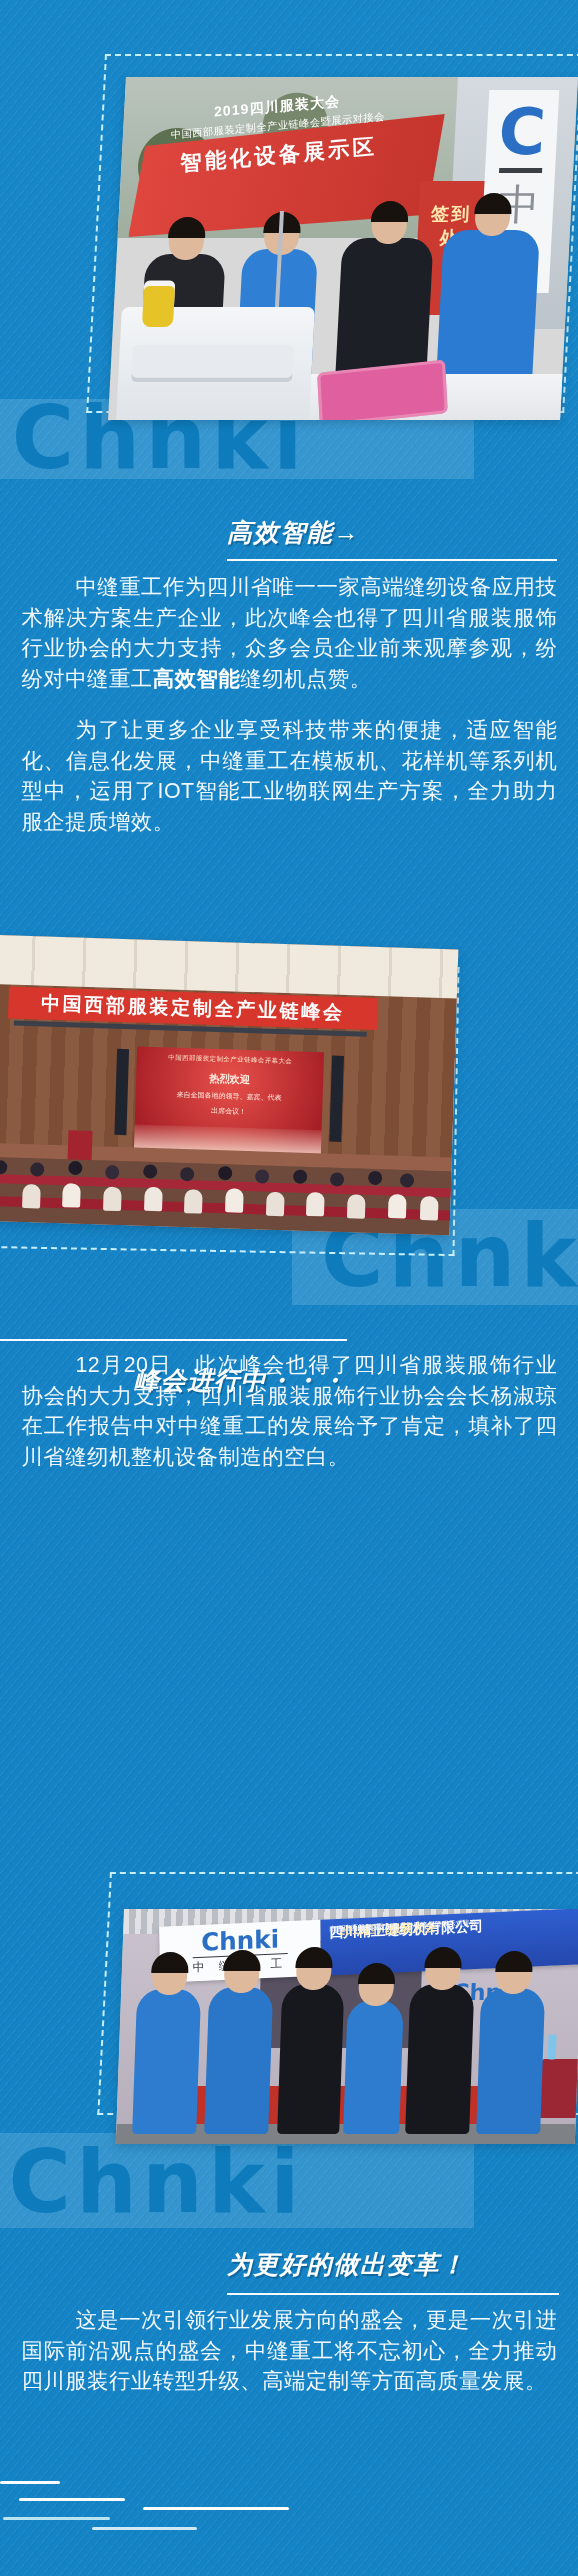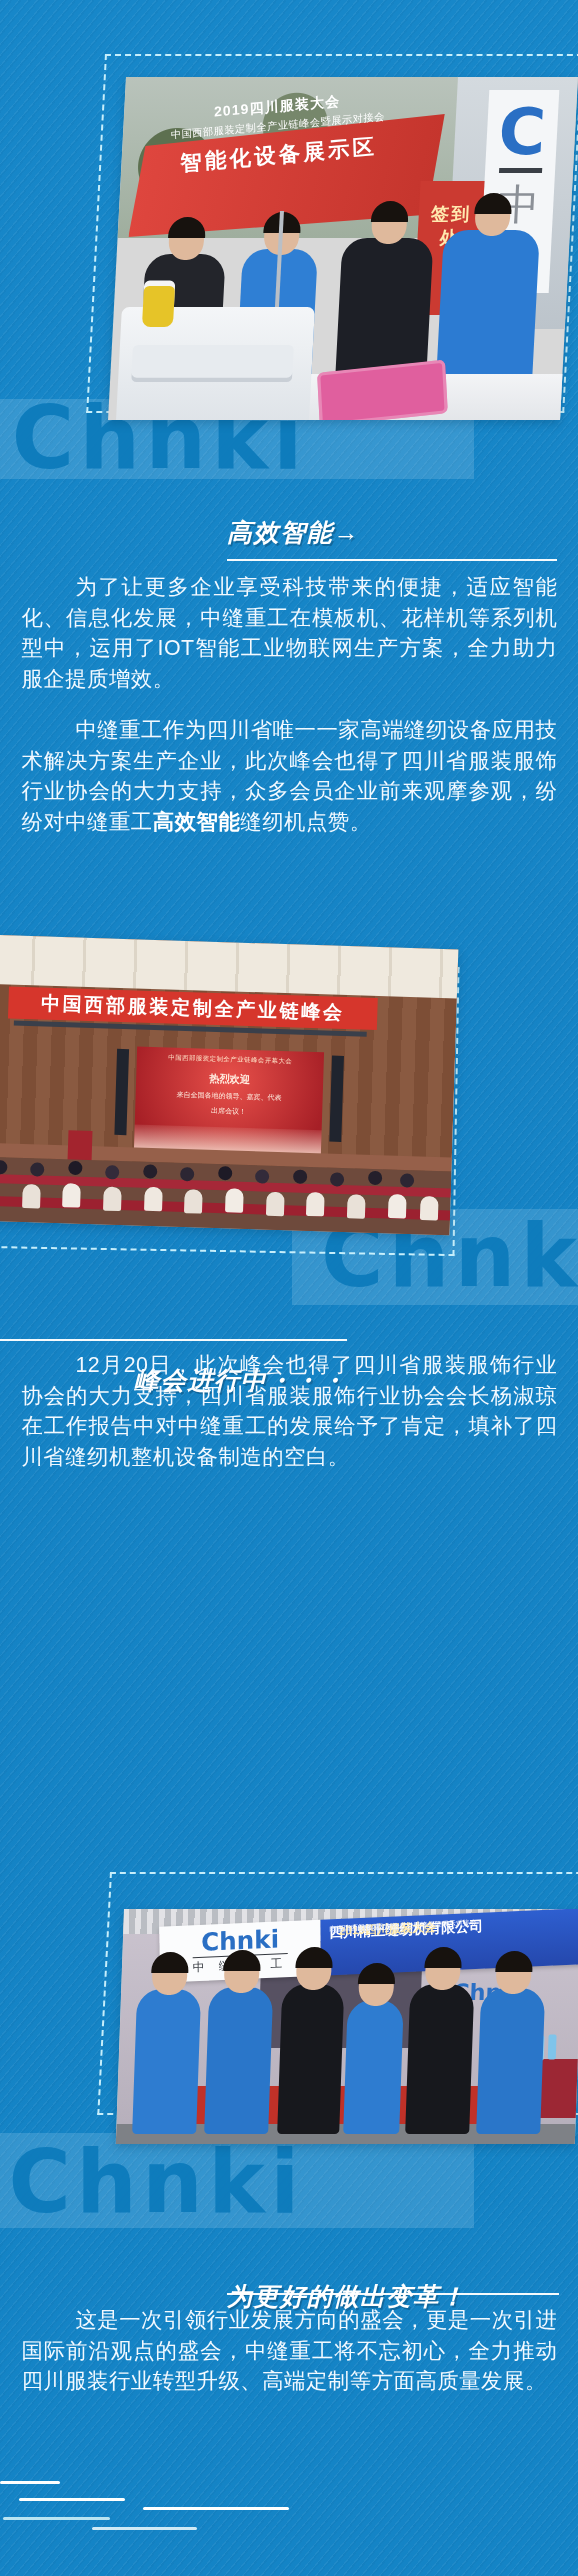--- a/index.html
+++ b/index.html
@@ -189,22 +189,22 @@
   <div class="p1-fabric"></div>
   <div class="p1-machine-body"></div>
   <div class="p1-machine-arm"></div>
   <div class="p1-spool"></div>
 </div>
 
 <div class="sec-title" style="left:227px;top:516px;">高效智能→</div>
 <div class="sec-line" style="left:227px;top:559px;width:330px;"></div>
 
 <div class="body-text" style="top:572px;">
+  <p><span>中缝重工作为四川省唯一一家高端缝纫设备应用技术解决方案生产企业，此次峰会也得了四川省服装服饰行业协会的大力支持，众多会员企业前来观摩参观，纷纷对中缝重工</span><b>高效智能</b><span>缝纫机点赞。</span></p>
   <p><span>为了让更多企业享受科技带来的便捷，适应智能化、信息化发展，中缝重工在模板机、花样机等系列机型中，运用了IOT智能工业物联网生产方案，全力助力服企提质增效。</span></p>
-  <p><span>中缝重工作为四川省唯一一家高端缝纫设备应用技术解决方案生产企业，此次峰会也得了四川省服装服饰行业协会的大力支持，众多会员企业前来观摩参观，纷纷对中缝重工</span><b>高效智能</b><span>缝纫机点赞。</span></p>
 </div>
 
 <div class="wm-band" style="left:292px;top:1209px;width:286px;height:96px;"></div>
 <div class="wm-text" style="left:321px;top:1213px;">Chnki</div>
 
 <div class="dash" style="left:-16px;top:963px;width:469px;height:285px;transform:rotate(1deg);"></div>
 
 <div id="photo2" class="photo">
   <div class="p2-wall"></div>
   <div class="p2-ceiling"></div>
@@ -266,21 +266,21 @@
   <div class="p3-table"></div>
   <div class="p3-tube"></div>
   <div class="person p3-p1"></div>
   <div class="person p3-p2"></div>
   <div class="person p3-p3"></div>
   <div class="person p3-p4"></div>
   <div class="person p3-p5"></div>
   <div class="person p3-p6"></div>
 </div>
 
-<div class="sec-title" style="left:227px;top:2248px;margin-top:32px;">为更好的做出变革！</div>
+<div class="sec-title" style="left:227px;top:2248px;">为更好的做出变革！</div>
 <div class="sec-line" style="left:227px;top:2293px;width:332px;"></div>
 
 <div class="body-text" style="top:2305px;">
   <p><span>这是一次引领行业发展方向的盛会，更是一次引进国际前沿观点的盛会，中缝重工将不忘初心，全力推动四川服装行业转型升级、高端定制等方面高质量发展。</span></p>
 </div>
 
 <div class="speed sp1"></div>
 <div class="speed sp2"></div>
 <div class="speed sp3"></div>
 <div class="speed sp4"></div>

